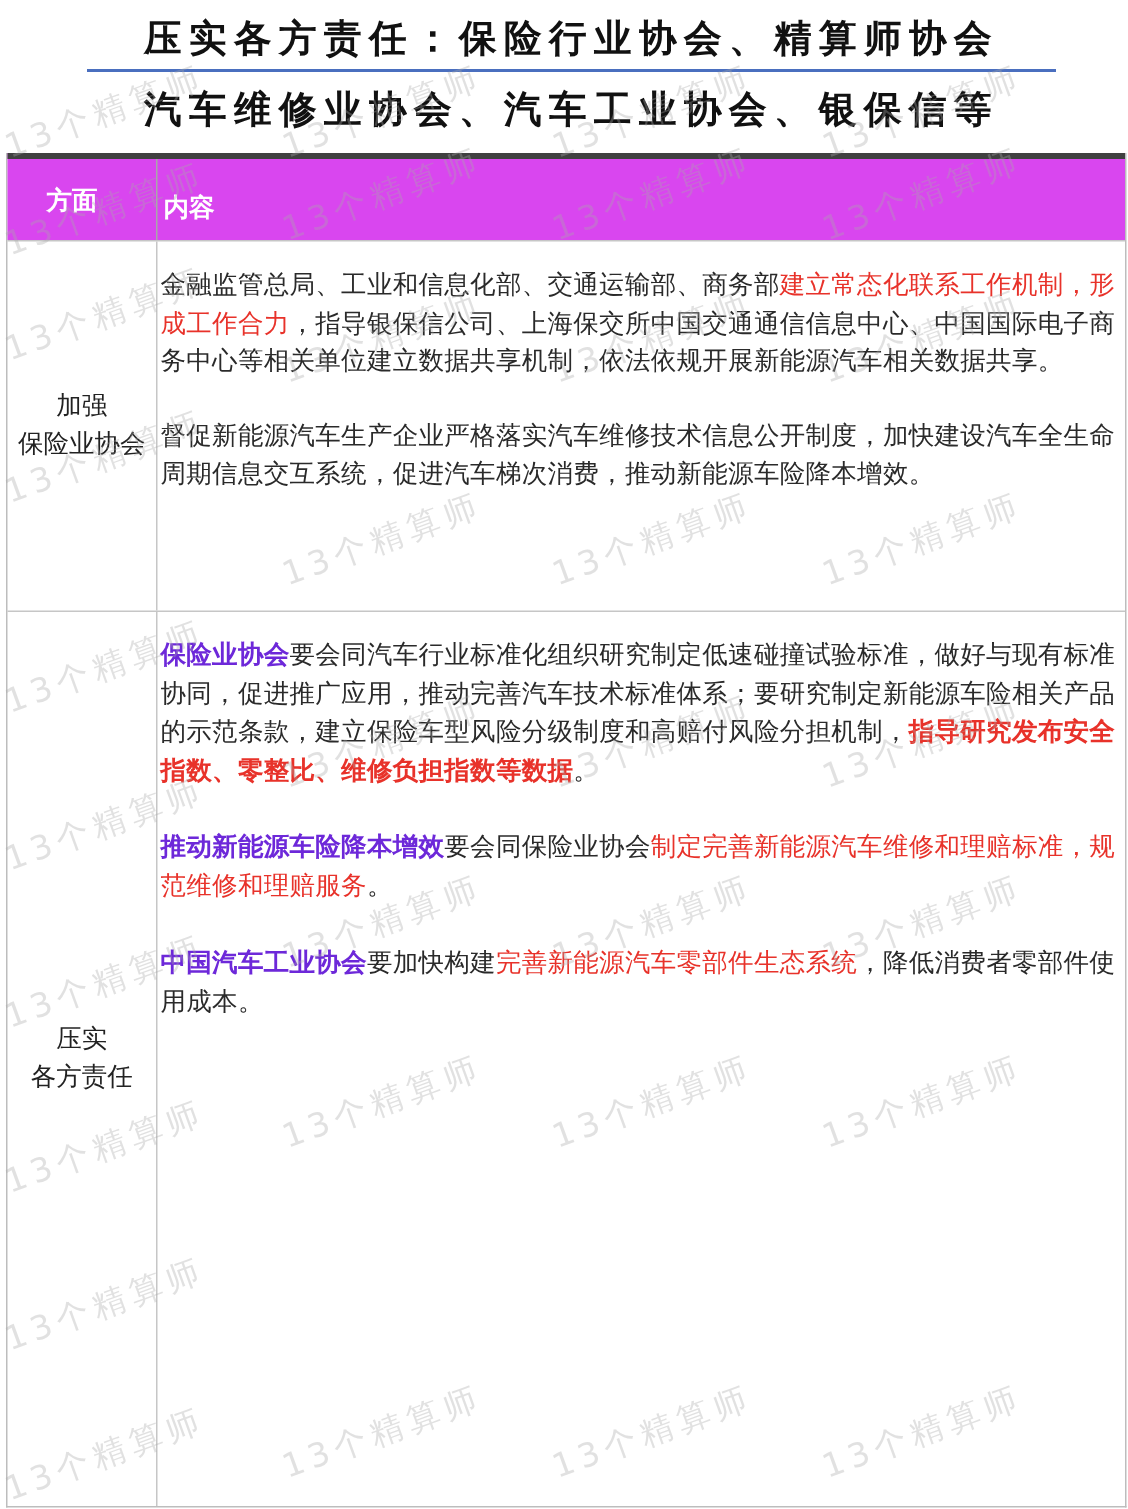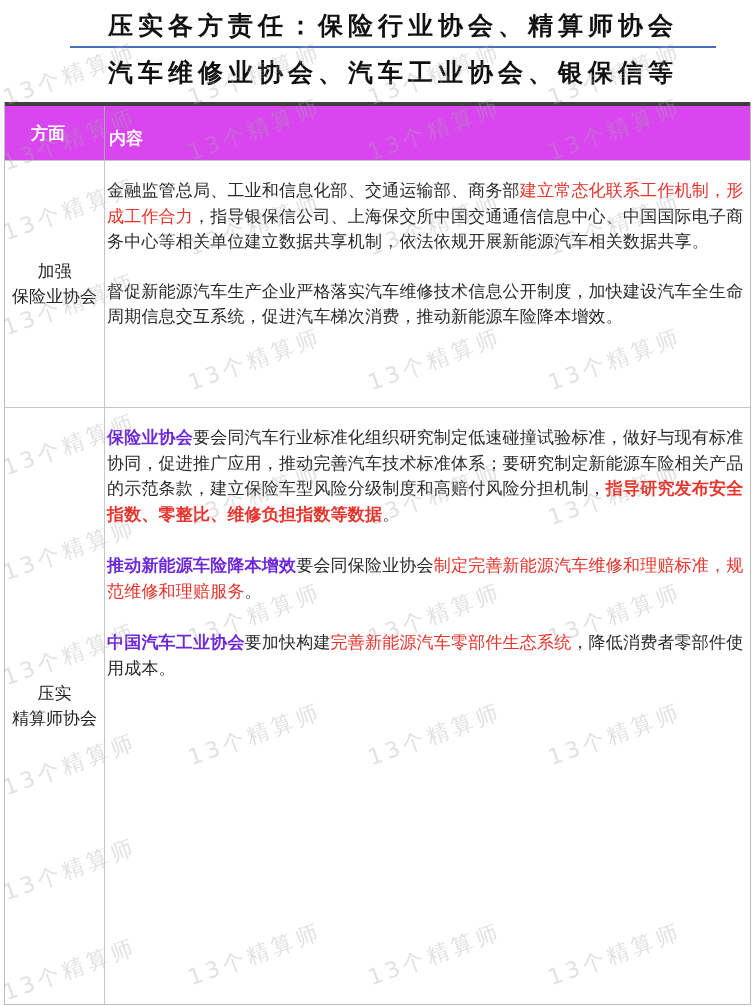--- a/index.html
+++ b/index.html
@@ -10,21 +10,21 @@
   body {
     width: 752px;
     height: 1006px;
     position: relative;
     overflow: hidden;
     font-family: "DejaVu Sans", "Liberation Sans", sans-serif;
     color: #222222;
   }
   .title-block {
     position: absolute;
-    left: 16px;
+    left: 4px;
     top: 0;
     width: 611px;
     height: 100px;
   }
   .title-line {
     position: absolute;
     left: 52px;
     width: 650px;
     text-align: center;
     font-weight: bold;
@@ -147,21 +147,21 @@
       </p>
       <p class="para">
         <span>督促新能源汽车生产企业严格落实汽车维修技术信息公开制度，加快建设汽车全生命周期信息交互系统，促进汽车梯次消费，推动新能源车险降本增效。</span>
       </p>
     </div>
   </div>
 
   <div class="row r2">
     <div class="aspect">
       <span>压实</span>
-      <span>精算师协会</span>
+      <span>各方责任</span>
     </div>
     <div class="content">
       <p class="para">
         <span class="bold">保险业协会</span><span>要会同汽车行业标准化组织研究制定低速碰撞试验标准，做好与现有标准协同，促进推广应用，推动完善汽车技术标准体系；要研究制定新能源车险相关产品的示范条款，建立保险车型风险分级制度和高赔付风险分担机制，</span><span class="red bold">指导研究发布安全指数、零整比、维修负担指数等数据</span><span>。</span>
       </p>
       <p class="para">
         <span class="bold">推动新能源车险降本增效</span><span>要会同保险业协会</span><span class="red">制定完善新能源汽车维修和理赔标准，规范维修和理赔服务</span><span>。</span>
       </p>
       <p class="para">
         <span class="bold">中国汽车工业协会</span><span>要加快构建</span><span class="red">完善新能源汽车零部件生态系统</span><span>，降低消费者零部件使用成本。</span>

